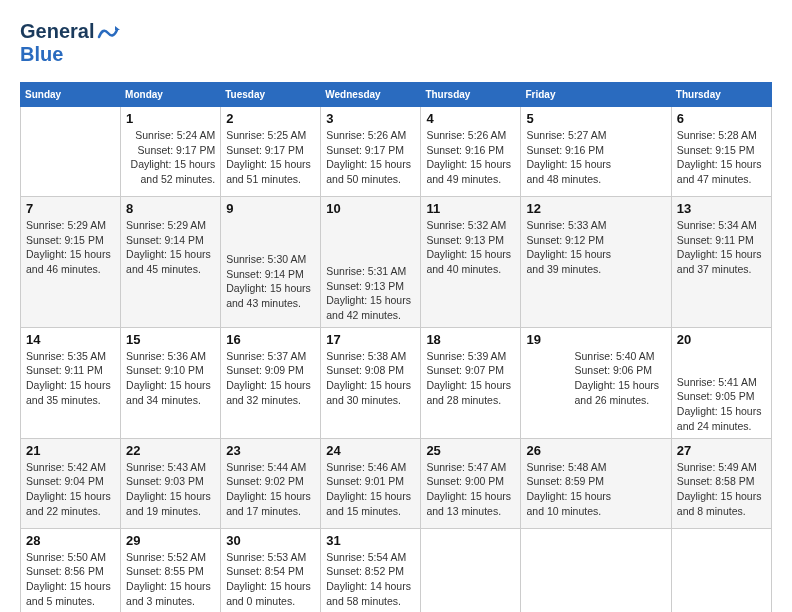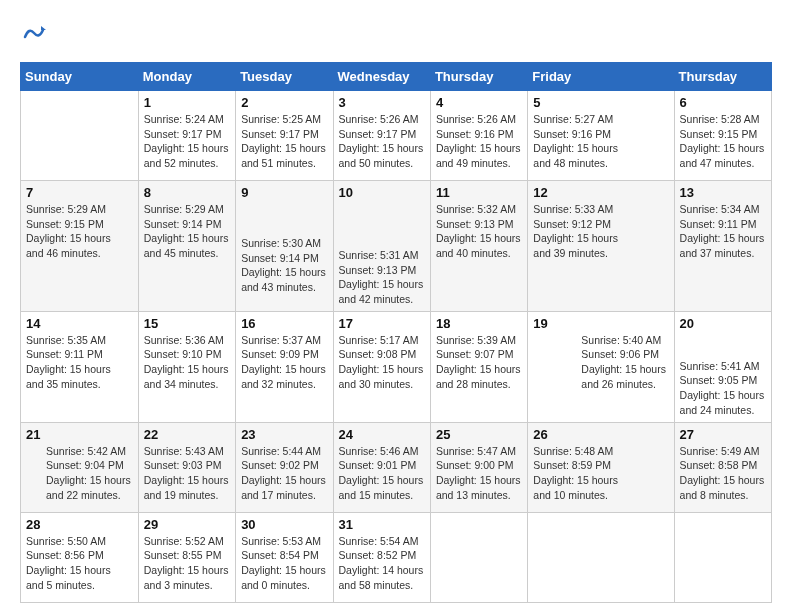--- a/index.html
+++ b/index.html
@@ -36,21 +36,21 @@
     table {
       width: 100%;
       border-collapse: collapse;
       font-size: 11px;
     }
     thead tr th {
       background: #2a6bbf;
       color: #fff;
       padding: 6px 4px;
       text-align: left;
-      font-size: 13px;
+      font-size: 10px;
       font-weight: bold;
       border: 1px solid #2a6bbf;
     }
     tbody tr td {
       border: 1px solid #ccc;
       vertical-align: top;
       padding: 4px 5px;
       min-height: 80px;
       height: 90px;
       background: #fff;
@@ -73,20 +73,24 @@
     .empty-cell {
       background: #fff !important;
     }
   </style>
 </head>
 <body>
 
 <div class="header">
   <div class="logo">
     <div style="display:flex;align-items:center;">
+      <div style="line-height:1.15;">
+        <div style="font-size:20px;font-weight:bold;color:#1a3a5c;">General</div>
+        <div style="font-size:20px;font-weight:bold;color:#2a6bbf;">Blue</div>
+      </div>
       <svg width="24" height="24" viewBox="0 0 24 24" style="margin-left:2px;align-self:flex-start;margin-top:2px;">
         <path d="M3 15 Q7 5 12 11 Q17 17 21 8" stroke="#2a6bbf" stroke-width="2.5" fill="none" stroke-linecap="round"></path>
         <polygon points="19,4 24,8 19,8" fill="#2a6bbf"></polygon>
       </svg>
     </div>
   </div>
   <div class="title-block">
     <div class="month-title"></div>
     <div class="subtitle"></div>
   </div>
@@ -102,21 +106,21 @@
         <th>Thursday</th>
         <th>Friday</th>
         <th>Thursday</th>
       </tr>
   </thead>
   <tbody id="calendar-body">
   <tr>
         <td class="empty-cell"></td>
         <td>
           <span class="day-number">1</span>
-          <div class="day-info" style="white-space: pre-line;">Sunrise: 5:24 AM
+          <div class="day-info" style="white-space: pre-line; text-align: right;">Sunrise: 5:24 AM
 Sunset: 9:17 PM
 Daylight: 15 hours
 and 52 minutes.</div>
         </td>
         <td>
           <span class="day-number">2</span>
           <div class="day-info" style="white-space: pre-line;">Sunrise: 5:25 AM
 Sunset: 9:17 PM
 Daylight: 15 hours
 and 51 minutes.</div>
@@ -218,21 +222,21 @@
         </td>
         <td>
           <span class="day-number">16</span>
           <div class="day-info" style="white-space: pre-line;">Sunrise: 5:37 AM
 Sunset: 9:09 PM
 Daylight: 15 hours
 and 32 minutes.</div>
         </td>
         <td>
           <span class="day-number">17</span>
-          <div class="day-info" style="white-space: pre-line;">Sunrise: 5:17 AM
+          <div class="day-info" style="white-space: pre-line;">Sunrise: 5:38 AM
 Sunset: 9:08 PM
 Daylight: 15 hours
 and 30 minutes.</div>
         </td>
         <td>
           <span class="day-number">18</span>
           <div class="day-info" style="white-space: pre-line;">Sunrise: 5:39 AM
 Sunset: 9:07 PM
 Daylight: 15 hours
 and 28 minutes.</div>
@@ -248,21 +252,21 @@
           <span class="day-number">20</span>
           <div class="day-info" style="white-space: pre-line; margin-top: 28px;">Sunrise: 5:41 AM
 Sunset: 9:05 PM
 Daylight: 15 hours
 and 24 minutes.</div>
         </td>
       </tr>
       <tr>
         <td>
           <span class="day-number">21</span>
-          <div class="day-info" style="white-space: pre-line; margin-left: 20px;">Sunrise: 5:42 AM
+          <div class="day-info" style="white-space: pre-line;">Sunrise: 5:42 AM
 Sunset: 9:04 PM
 Daylight: 15 hours
 and 22 minutes.</div>
         </td>
         <td>
           <span class="day-number">22</span>
           <div class="day-info" style="white-space: pre-line;">Sunrise: 5:43 AM
 Sunset: 9:03 PM
 Daylight: 15 hours
 and 19 minutes.</div>

